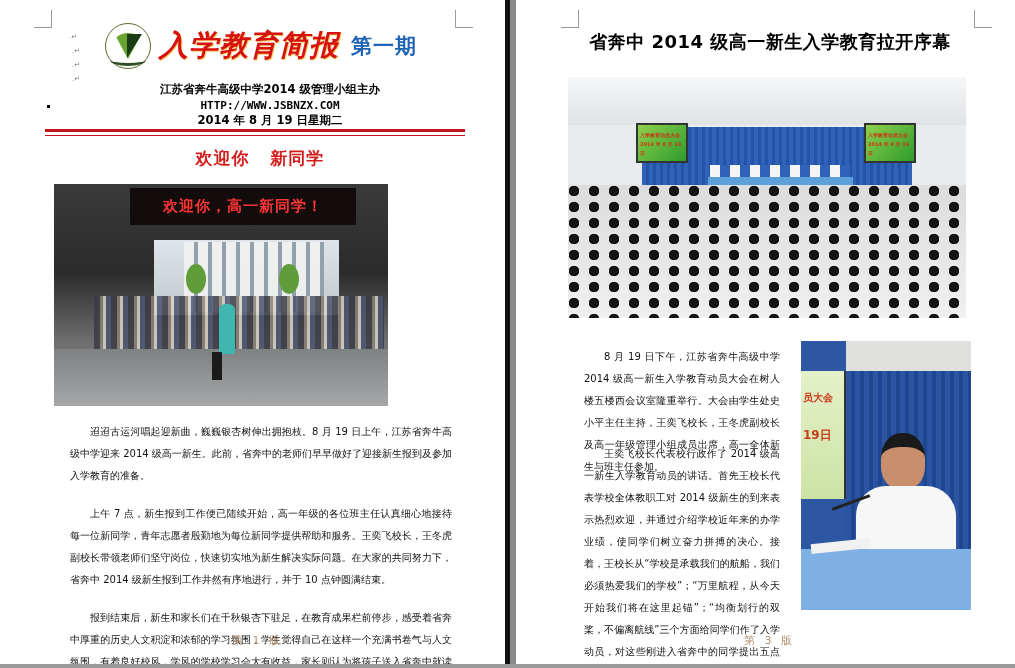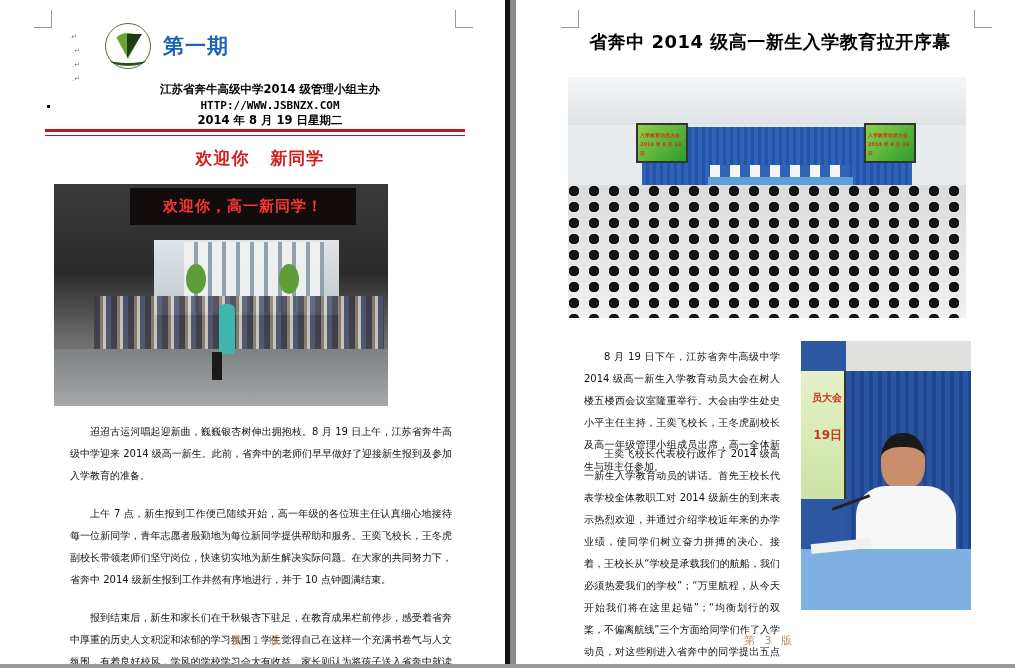--- a/index.html
+++ b/index.html
@@ -56,21 +56,21 @@
   .prt .screen { position: absolute; width: 52px; height: 40px; background: linear-gradient(135deg, #8fd04c, #2d9c2d); border: 2px solid #333; font-size: 5px; color: #c31; font-weight: bold; padding: 6px 2px; line-height: 9px; }
   .prt .screen.l { left: 68px; top: 46px; }
   .prt .screen.r { left: 296px; top: 46px; }
   .prt .table { position: absolute; left: 140px; top: 100px; width: 145px; height: 8px; background: #5d9fd8; }
   .prt .panel { position: absolute; left: 142px; top: 88px; width: 140px; height: 12px; background: repeating-linear-gradient(90deg, #f5f5f5 0 10px, #2f62b8 10px 20px); }
   .prt .audience { position: absolute; left: 0; top: 108px; width: 398px; height: 133px; background:
       radial-gradient(circle at 6px 6px, #141414 5px, transparent 5.5px) 0 0 / 20px 16px,
       linear-gradient(#dcdcdc, #f0f0f0); }
 
   .photo-right-small { left: 801px; top: 341px; width: 170px; height: 269px; background: #2d57a3; }
-  .prs .screen { position: absolute; left: 0; top: 30px; width: 45px; height: 128px; background: linear-gradient(#e5f1c9, #cce3a4); border-right: 2px solid #333; color: #c83a1a; font-weight: bold; font-size: 10px; padding: 20px 2px; text-align: right; }
+  .prs .screen { position: absolute; left: 0; top: 30px; width: 45px; height: 128px; background: linear-gradient(#e5f1c9, #cce3a4); border-right: 2px solid #333; color: #c83a1a; font-weight: bold; font-size: 10px; padding: 20px 2px; }
   .prs .valance { position: absolute; left: 45px; top: 0; width: 125px; height: 30px; background: #e0e0de; }
   .prs .curtain { position: absolute; left: 45px; top: 30px; width: 125px; height: 239px; background: repeating-linear-gradient(90deg, #2b55a2 0 5px, #1e478f 5px 9px); }
   .prs .head { position: absolute; left: 80px; top: 92px; width: 44px; height: 56px; background: #c98e6b; border-radius: 45% 45% 40% 40%; border-top: 14px solid #1a1a1a; }
   .prs .shirt { position: absolute; left: 55px; top: 145px; width: 100px; height: 70px; background: #f7f7f7; border-radius: 30px 30px 0 0; }
   .prs .desk { position: absolute; left: 0; top: 208px; width: 170px; height: 61px; background: #7fb0e4; }
   .prs .papers { position: absolute; left: 10px; top: 200px; width: 60px; height: 10px; background: #f1f1f1; transform: rotate(-6deg); }
   .prs .mic { position: absolute; left: 30px; top: 160px; width: 40px; height: 3px; background: #222; transform: rotate(-20deg); }
 
   
   .body-text { position: absolute; font-size: 10px; line-height: 22px; text-align: justify; color: #111; }
@@ -96,20 +96,21 @@
   <span class="pmark" style="left:72px; top:76px;">.↵</span>
   <div class="bullet-sq" style="left:47px; top:105px;"></div>
   <div class="corner tr" style="left:455px; top:10px;"></div>
 
   <div class="masthead">
     <div class="logo">
       <div class="leaf"></div>
       <div class="leaf-dark"></div>
       <div class="rim"></div>
     </div>
+    <span class="title-main">入学教育简报</span>
     <span class="issue">第一期</span>
   </div>
 
   <div class="org-block">
     <div>江苏省奔牛高级中学2014 级管理小组主办</div>
     <div class="mono">HTTP://WWW.JSBNZX.COM</div>
     <div>2014 年 8 月 19 日星期二</div>
   </div>
 
   <div class="rule-thick"></div>

